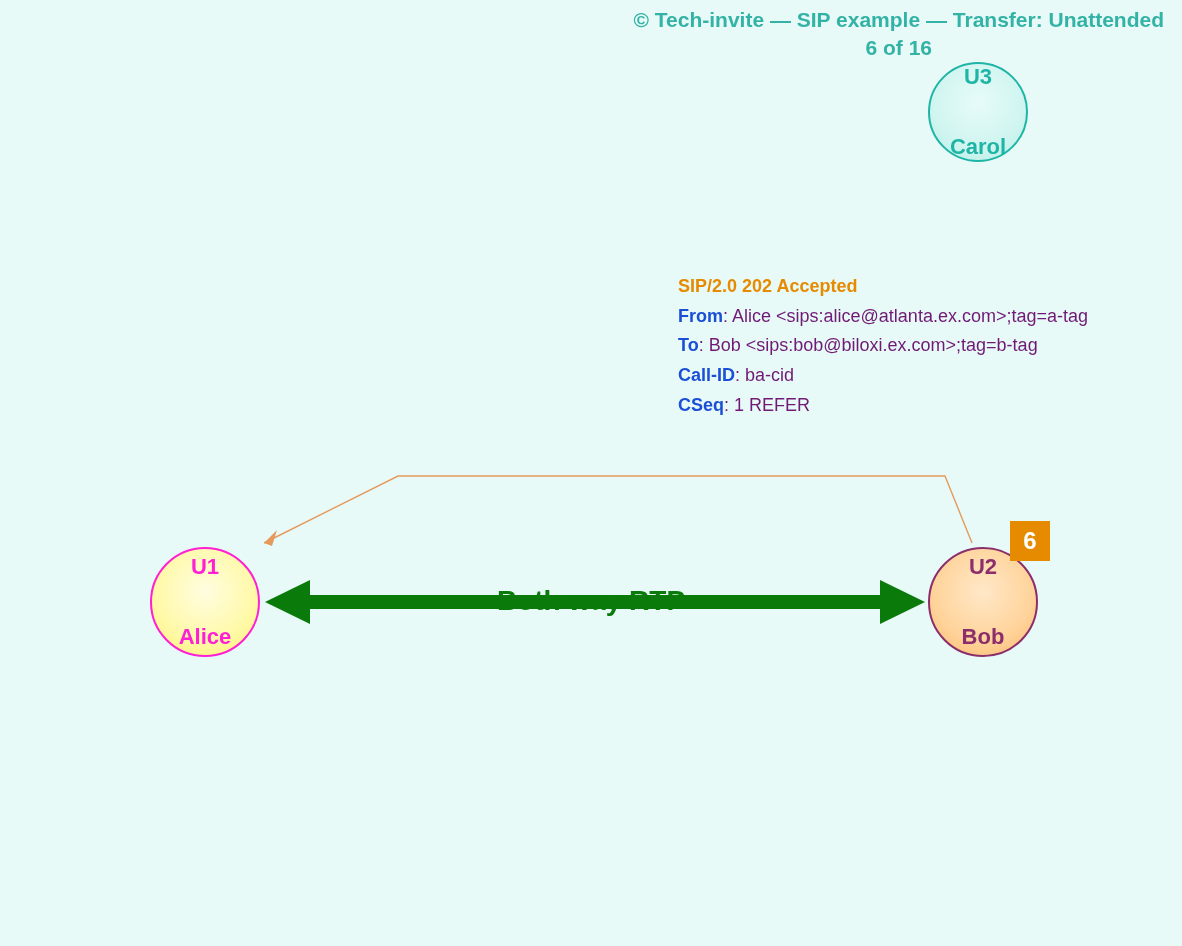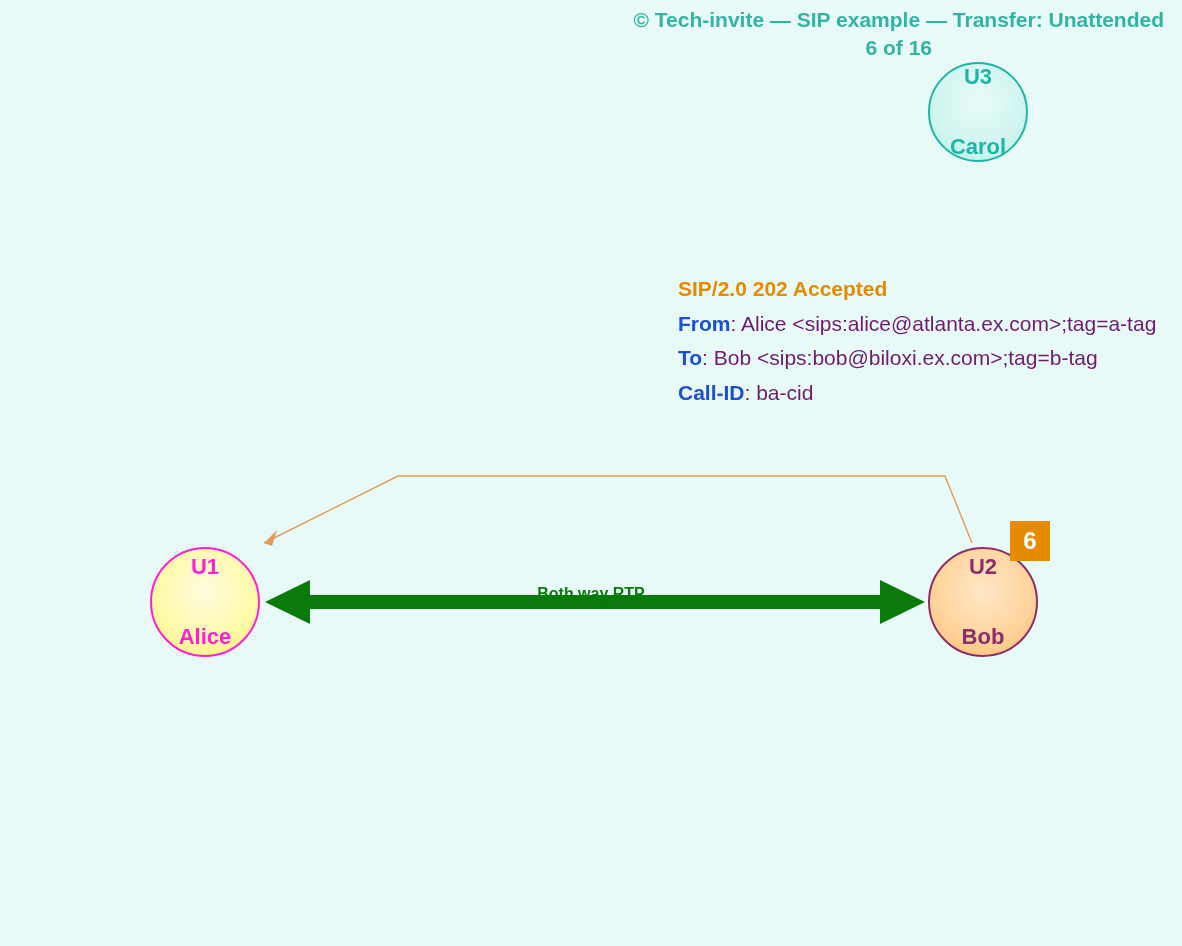--- a/index.html
+++ b/index.html
@@ -59,37 +59,37 @@
     width: 100px;
     height: 100px;
     border: 2px solid #1fb5a6;
     background: radial-gradient(circle at 50% 40%, #e7fbf9 0%, #d0f5f0 60%, #b5ede6 100%);
     color: #1fb5a6;
   }
   .msg-block {
     position: absolute;
     left: 678px;
     top: 272px;
-    font-size: 21px;
+    font-size: 18px;
     font-family: Arial, Helvetica, sans-serif;
     line-height: 1.65;
     color: #555;
   }
   .msg-block .status-line { color: #e68a00; font-weight: bold; }
   .msg-block .key { color: #1a4fd6; font-weight: bold; }
   .msg-block .val { color: #701a75; font-weight: normal; }
   .rtp-label {
     position: absolute;
     left: 0;
     width: 1182px;
     top: 585px;
     text-align: center;
     color: #0a7a0a;
     font-weight: bold;
-    font-size: 16px;
+    font-size: 28px;
   }
   .step-badge {
     position: absolute;
     left: 1010px;
     top: 521px;
     width: 40px;
     height: 40px;
     background: #e68a00;
     color: #fff;
     font-weight: bold;
@@ -154,13 +154,16 @@
   <div class="status-line">SIP/2.0 202 Accepted</div>
   <div>
     <span class="key">From</span><span class="val"><span>: </span><span>Alice &lt;sips:alice@atlanta.ex.com&gt;;tag=a-tag</span></span>
   </div>
   <div>
     <span class="key">To</span><span class="val"><span>: </span><span>Bob &lt;sips:bob@biloxi.ex.com&gt;;tag=b-tag</span></span>
   </div>
   <div>
     <span class="key">Call-ID</span><span class="val"><span>: </span><span>ba-cid</span></span>
   </div>
+  <div>
+    <span class="key">CSeq</span><span class="val"><span>: </span><span>1 REFER</span></span>
+  </div>
 </div>
 
 </body></html>

